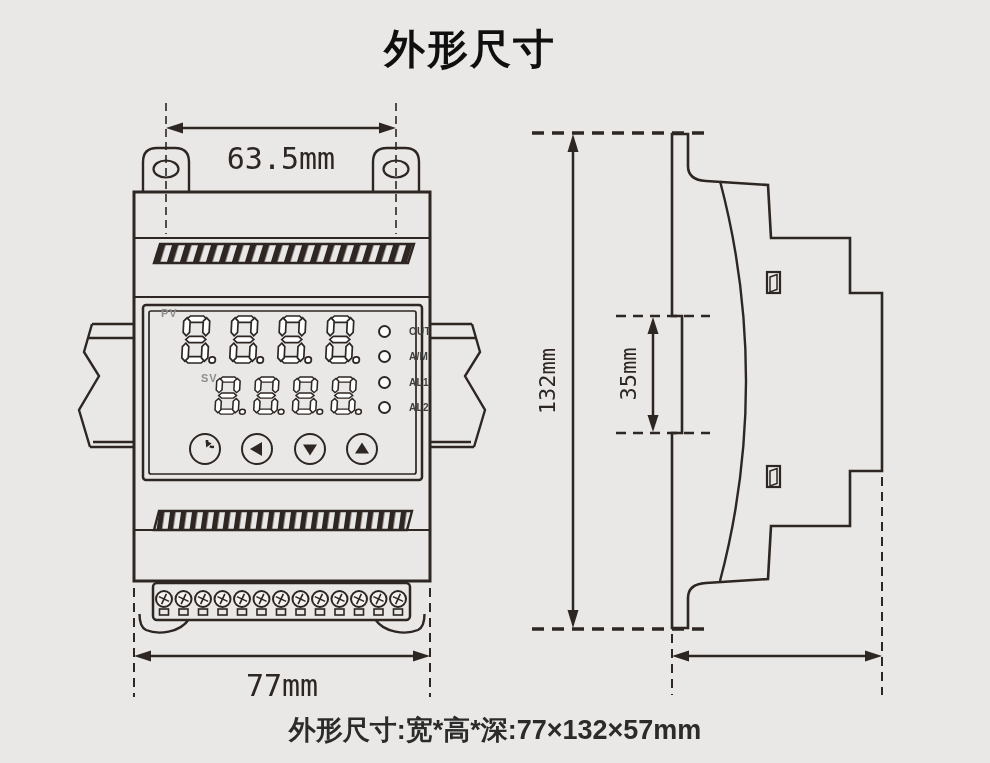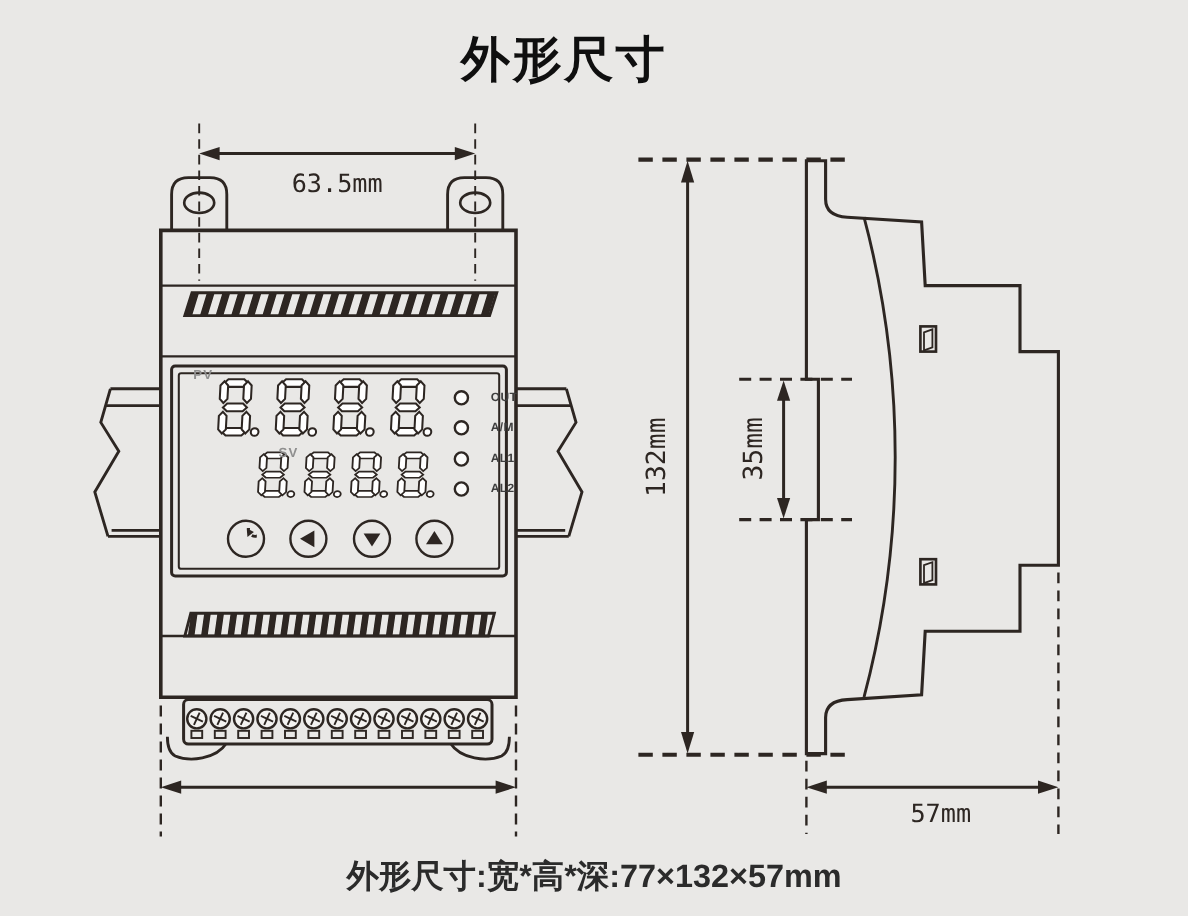--- a/index.html
+++ b/index.html
@@ -16,21 +16,21 @@
     text-align:center;font-size:41px;font-weight:700;
     color:#0f0f0f;letter-spacing:2px;
   }
   .caption{
     position:absolute;left:0;top:712px;width:990px;
     text-align:center;font-size:27px;font-weight:600;color:#2b2b2b;
   }
   .dim-label{
     position:absolute;width:200px;text-align:center;
     font-family:"DejaVu Sans Mono", monospace;
-    font-size:21px;color:#2d2622;
+    font-size:30px;color:#2d2622;
   }
   .dim-label.rot{
     width:160px;height:28px;font-size:22px;
     transform:rotate(-90deg);
   }
   .panel-label{
     position:absolute;font-size:11px;font-weight:700;
     color:#8f8f8f;letter-spacing:1px;
   }
   .led-row{
@@ -222,26 +222,26 @@
         <line x1="678" y1="656" x2="876" y2="656" stroke-width="2.5"></line>
         <polygon points="672,656 689,650.5 689,661.5" fill="#2d2622" stroke="none"></polygon>
         <polygon points="882,656 865,650.5 865,661.5" fill="#2d2622" stroke="none"></polygon>
       </g>
     </g>
   </svg>
 
   <div class="page-title">外形尺寸</div>
 
   <div class="dim-label" style="left:181px;top:141px;">63.5mm</div>
+  <div class="dim-label" style="left:182px;top:668px;">77mm</div>
   <div class="dim-label rot" style="left:469px;top:367px;">132mm</div>
   <div class="dim-label rot" style="left:550px;top:360px;">35mm</div>
-  <div class="dim-label" style="left:684px;top:666px;">57mm</div>
 
   <div class="panel-label" style="left:161px;top:307px;">PV</div>
-  <div class="panel-label" style="left:201px;top:372px;margin-left:31px;">SV</div>
+  <div class="panel-label" style="left:201px;top:372px;">SV</div>
 
   <div class="led-row" style="left:378px;top:325px;">
     <span class="led-dot"></span>
     <span class="led-label">OUT</span>
   </div>
   <div class="led-row" style="left:378px;top:350px;">
     <span class="led-dot"></span>
     <span class="led-label">A/M</span>
   </div>
   <div class="led-row" style="left:378px;top:376px;">

